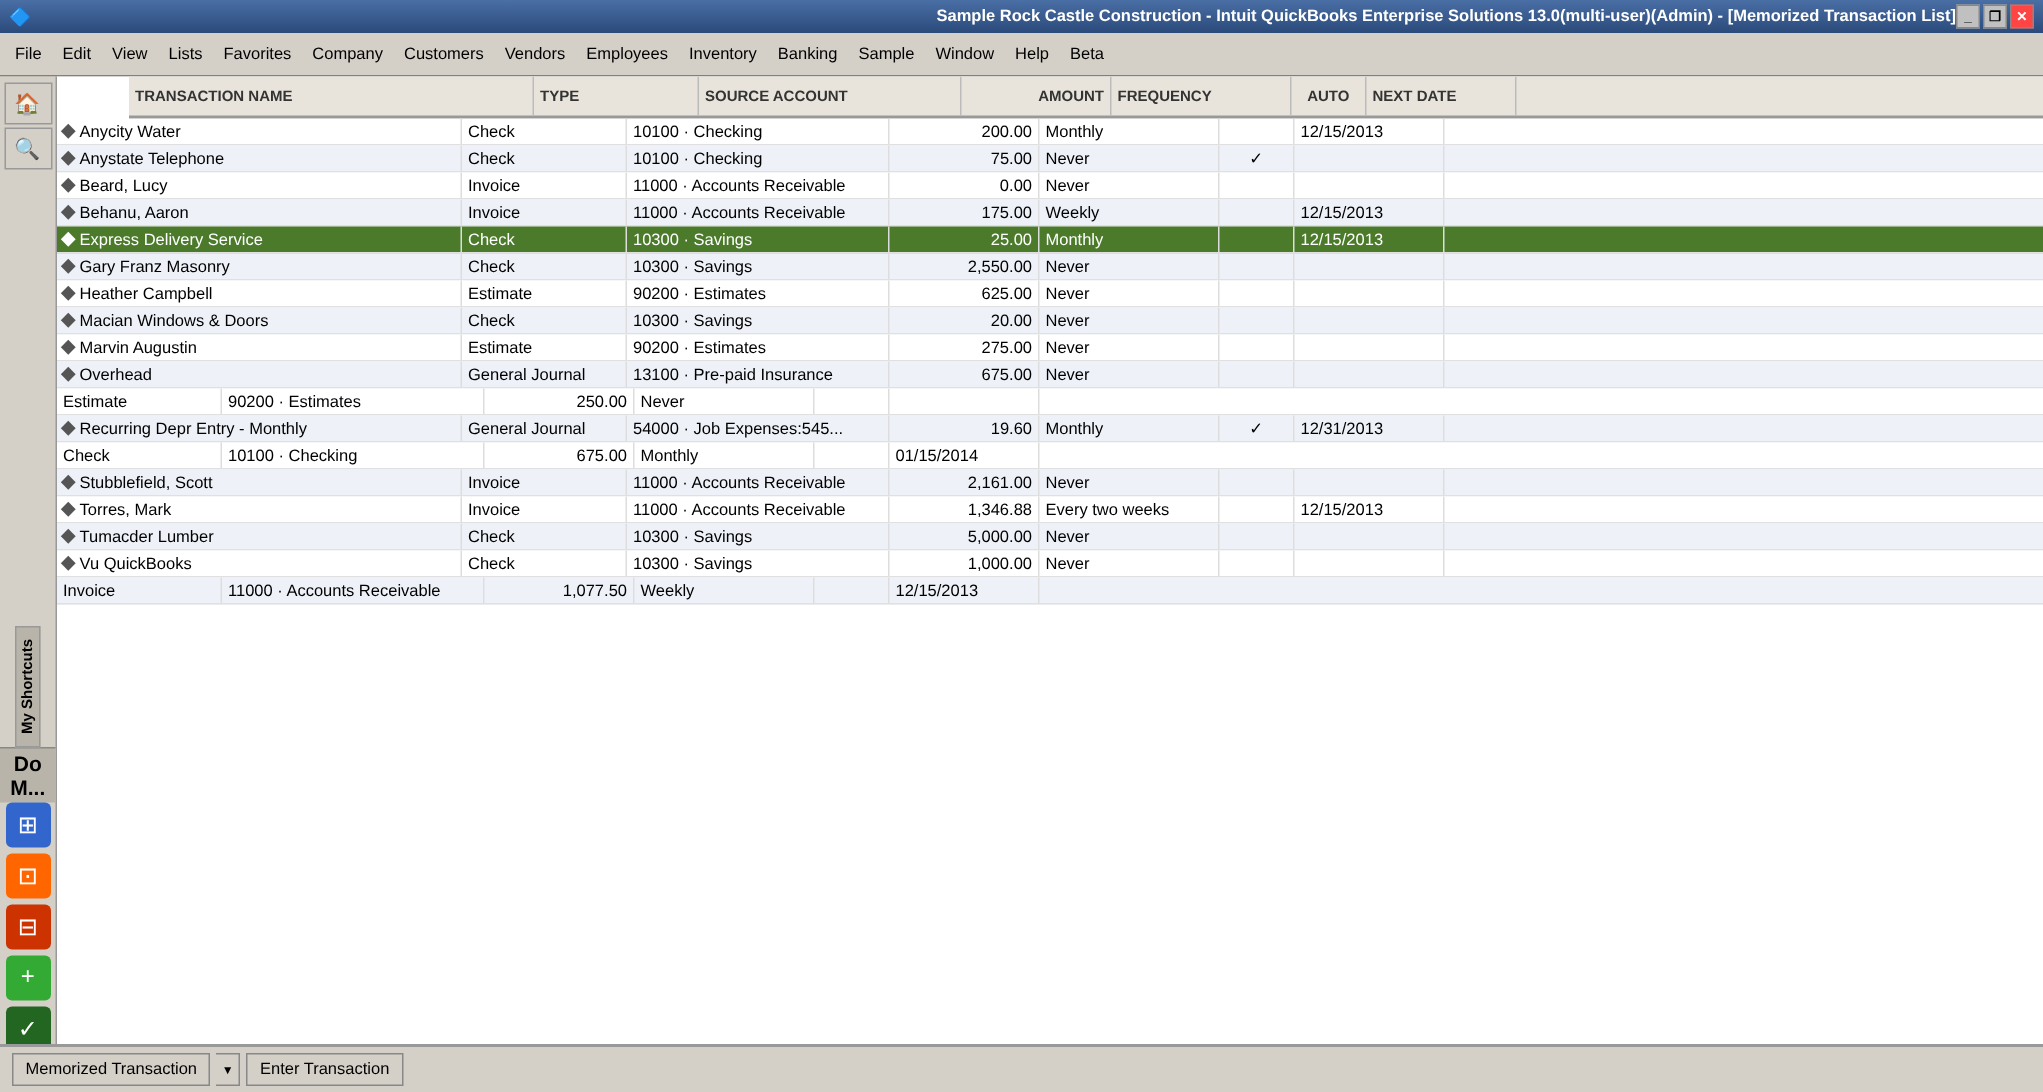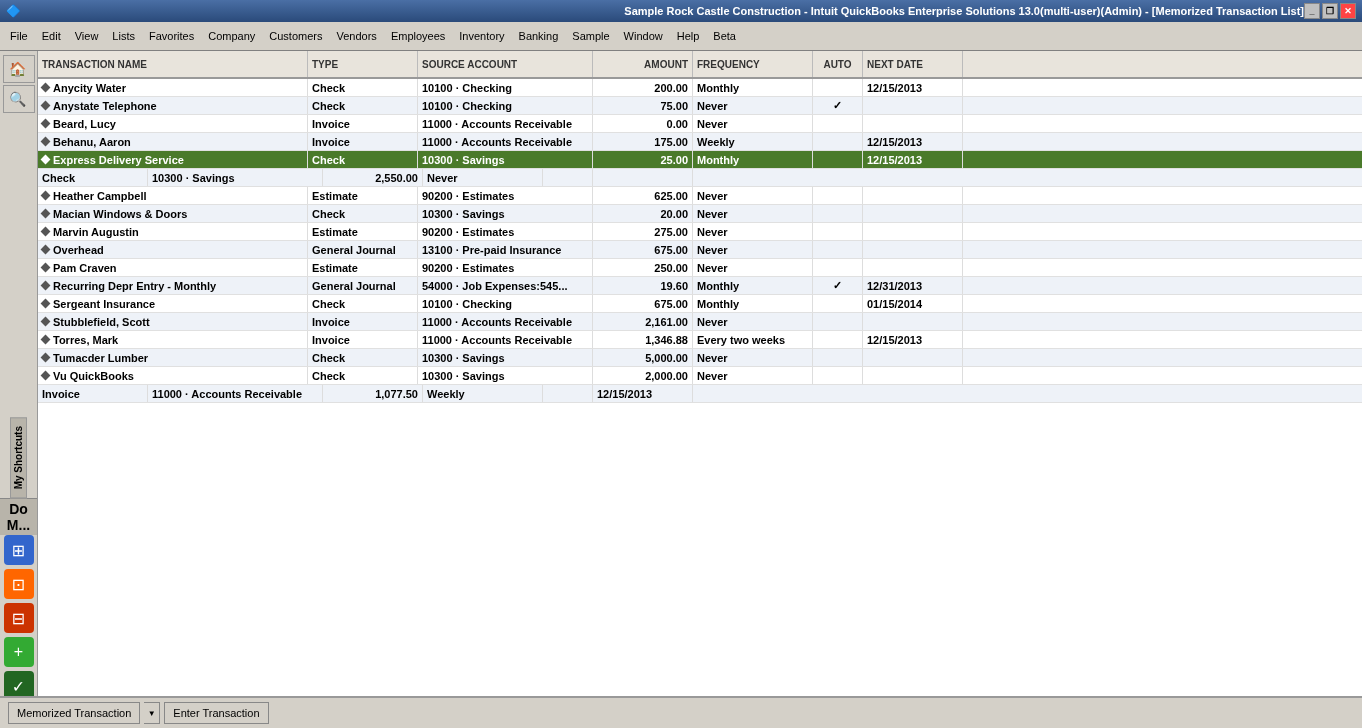--- a/index.html
+++ b/index.html
@@ -139,20 +139,21 @@
       overflow: hidden;
     }
 
     
     #table-header {
       display: flex;
       background: #e8e4dc;
       border-bottom: 2px solid #999;
       height: 28px;
       align-items: center;
+      margin-left: 48px;
     }
 
     .col-header {
       font-size: 10px;
       font-weight: bold;
       color: #333;
       padding: 0 4px;
       border-right: 1px solid #bbb;
       height: 100%;
       display: flex;
@@ -167,21 +168,20 @@
     .col-source { width: 175px; min-width: 175px; }
     .col-amount { width: 100px; min-width: 100px; justify-content: flex-end; }
     .col-freq { width: 120px; min-width: 120px; }
     .col-auto { width: 50px; min-width: 50px; justify-content: center; }
     .col-nextdate { width: 100px; min-width: 100px; }
 
     
     #table-body {
       overflow-y: auto;
       flex: 1;
-      font-weight: bold;
     }
 
     .table-row {
       display: flex;
       height: 18px;
       align-items: center;
       border-bottom: 1px solid #e0e0e0;
       cursor: pointer;
     }
     .table-row:nth-child(even) { background: #eef2f8; }
@@ -380,20 +380,24 @@
         <span>Express Delivery Service</span>
       </div>
       <div class="cell col-type">Check</div>
       <div class="cell col-source">10300 · Savings</div>
       <div class="cell col-amount cell-amount">25.00</div>
       <div class="cell col-freq">Monthly</div>
       <div class="cell col-auto cell-auto"></div>
       <div class="cell col-nextdate">12/15/2013</div>
     </div>
         <div class="table-row">
+      <div class="cell col-name">
+        <span class="diamond"></span>
+        <span>Gary Franz Masonry</span>
+      </div>
       <div class="cell col-type">Check</div>
       <div class="cell col-source">10300 · Savings</div>
       <div class="cell col-amount cell-amount">2,550.00</div>
       <div class="cell col-freq">Never</div>
       <div class="cell col-auto cell-auto"></div>
       <div class="cell col-nextdate"></div>
     </div>
         <div class="table-row">
       <div class="cell col-name">
         <span class="diamond"></span>
@@ -436,48 +440,40 @@
         <span>Overhead</span>
       </div>
       <div class="cell col-type">General Journal</div>
       <div class="cell col-source">13100 · Pre-paid Insurance</div>
       <div class="cell col-amount cell-amount">675.00</div>
       <div class="cell col-freq">Never</div>
       <div class="cell col-auto cell-auto"></div>
       <div class="cell col-nextdate"></div>
     </div>
         <div class="table-row">
-      <div class="cell col-name">
-        <span class="diamond"></span>
-        <span>Pam Craven</span>
-      </div>
       <div class="cell col-type">Estimate</div>
       <div class="cell col-source">90200 · Estimates</div>
       <div class="cell col-amount cell-amount">250.00</div>
       <div class="cell col-freq">Never</div>
       <div class="cell col-auto cell-auto"></div>
       <div class="cell col-nextdate"></div>
     </div>
         <div class="table-row">
       <div class="cell col-name">
         <span class="diamond"></span>
         <span>Recurring  Depr Entry - Monthly</span>
       </div>
       <div class="cell col-type">General Journal</div>
       <div class="cell col-source">54000 · Job Expenses:545...</div>
       <div class="cell col-amount cell-amount">19.60</div>
       <div class="cell col-freq">Monthly</div>
       <div class="cell col-auto cell-auto">✓</div>
       <div class="cell col-nextdate">12/31/2013</div>
     </div>
         <div class="table-row">
-      <div class="cell col-name">
-        <span class="diamond"></span>
-        <span>Sergeant Insurance</span>
-      </div>
       <div class="cell col-type">Check</div>
       <div class="cell col-source">10100 · Checking</div>
       <div class="cell col-amount cell-amount">675.00</div>
       <div class="cell col-freq">Monthly</div>
       <div class="cell col-auto cell-auto"></div>
       <div class="cell col-nextdate">01/15/2014</div>
     </div>
         <div class="table-row">
       <div class="cell col-name">
         <span class="diamond"></span>
@@ -514,21 +510,21 @@
       <div class="cell col-auto cell-auto"></div>
       <div class="cell col-nextdate"></div>
     </div>
         <div class="table-row">
       <div class="cell col-name">
         <span class="diamond"></span>
         <span>Vu QuickBooks</span>
       </div>
       <div class="cell col-type">Check</div>
       <div class="cell col-source">10300 · Savings</div>
-      <div class="cell col-amount cell-amount">2,000.00</div>
+      <div class="cell col-amount cell-amount">1,000.00</div>
       <div class="cell col-freq">Never</div>
       <div class="cell col-auto cell-auto"></div>
       <div class="cell col-nextdate"></div>
     </div>
         <div class="table-row">
       <div class="cell col-type">Invoice</div>
       <div class="cell col-source">11000 · Accounts Receivable</div>
       <div class="cell col-amount cell-amount">1,077.50</div>
       <div class="cell col-freq">Weekly</div>
       <div class="cell col-auto cell-auto"></div>

